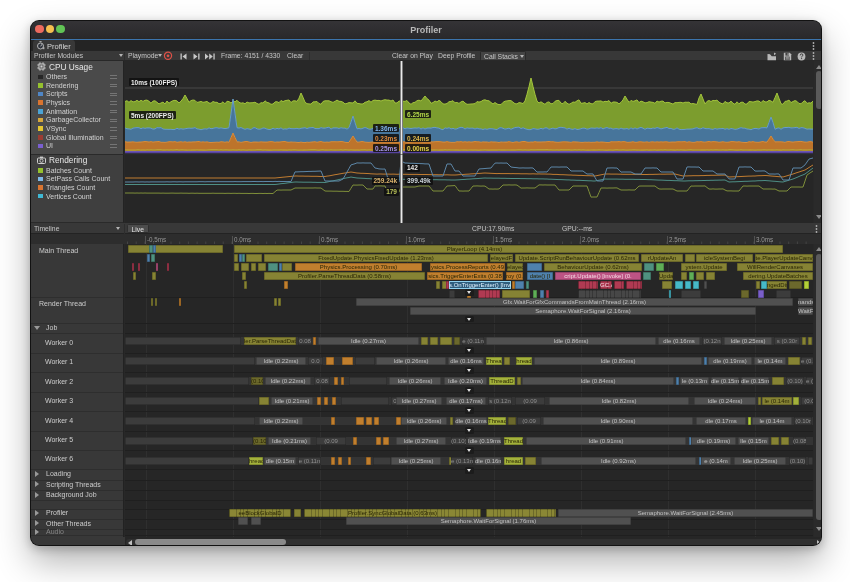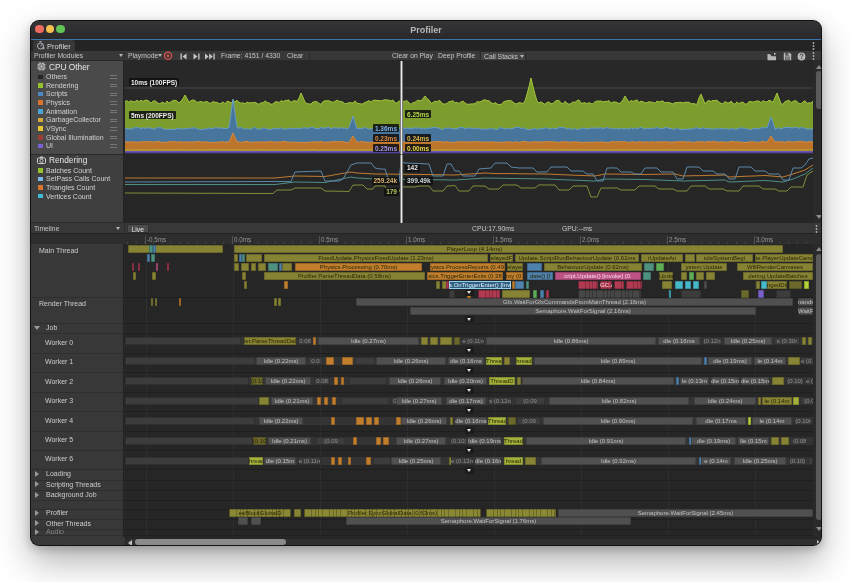--- a/index.html
+++ b/index.html
@@ -157,21 +157,21 @@
               <line x1="3" y1="0.2" x2="3" y2="2"></line>
               <line x1="6" y1="0.2" x2="6" y2="2"></line>
               <line x1="3" y1="7" x2="3" y2="8.8"></line>
               <line x1="6" y1="7" x2="6" y2="8.8"></line>
               <line x1="0.2" y1="3" x2="2" y2="3"></line>
               <line x1="0.2" y1="6" x2="2" y2="6"></line>
               <line x1="7" y1="3" x2="8.8" y2="3"></line>
               <line x1="7" y1="6" x2="8.8" y2="6"></line>
             </g>
           </svg>
-          <div class="mod-header-label">CPU Other</div>
+          <div class="mod-header-label">CPU Usage</div>
         </div>
         <div class="legend-row" style="top: 11.5px;">
           <div class="legend-sq" style="background: rgb(38, 38, 38);"></div>
           <div class="legend-label">Others</div>
           <div class="legend-handle"></div>
         </div>
         <div class="legend-row" style="top: 20.15px;">
           <div class="legend-sq" style="background: rgb(149, 193, 46);"></div>
           <div class="legend-label">Rendering</div>
           <div class="legend-handle"></div>

